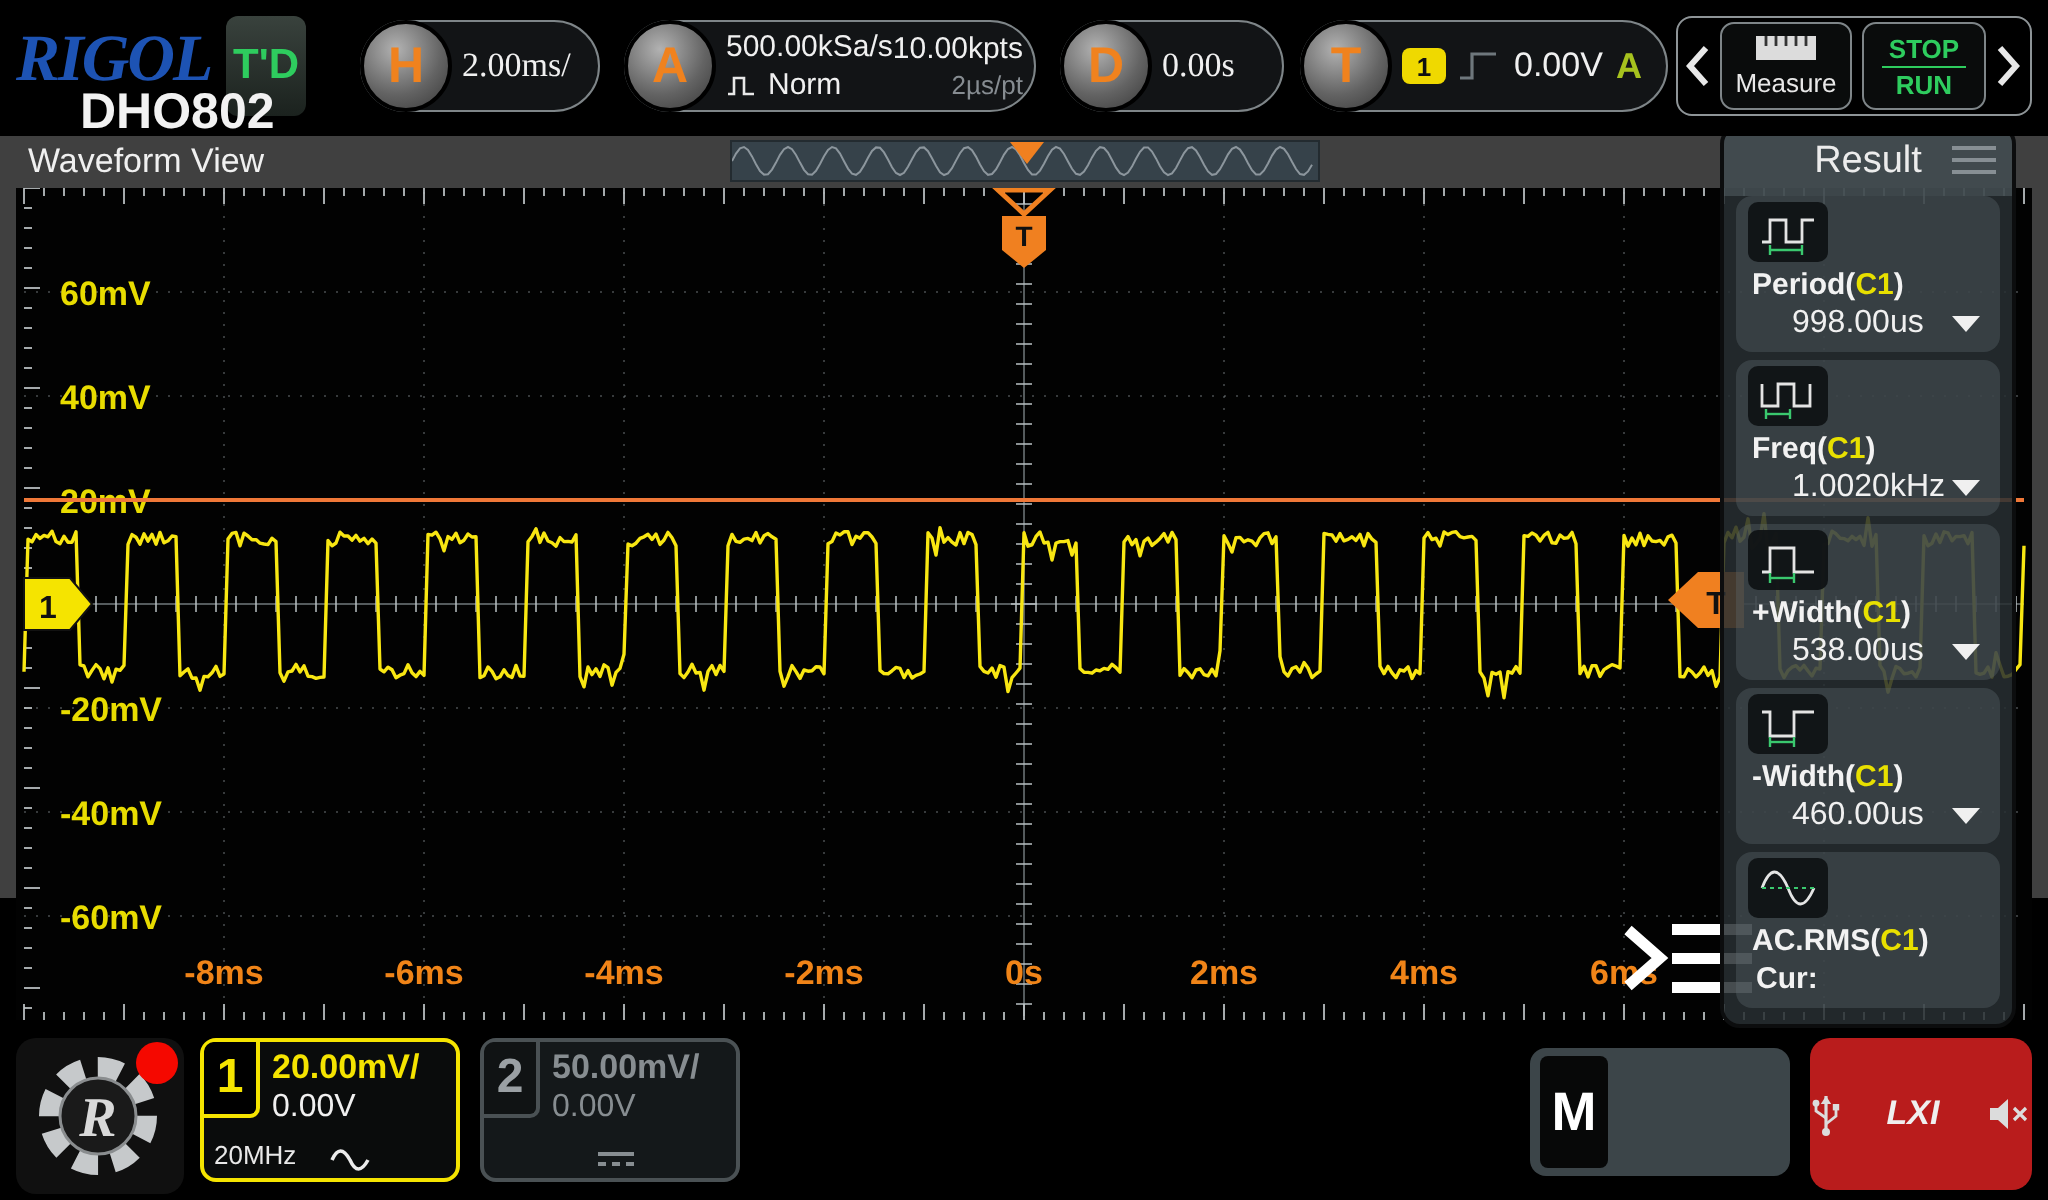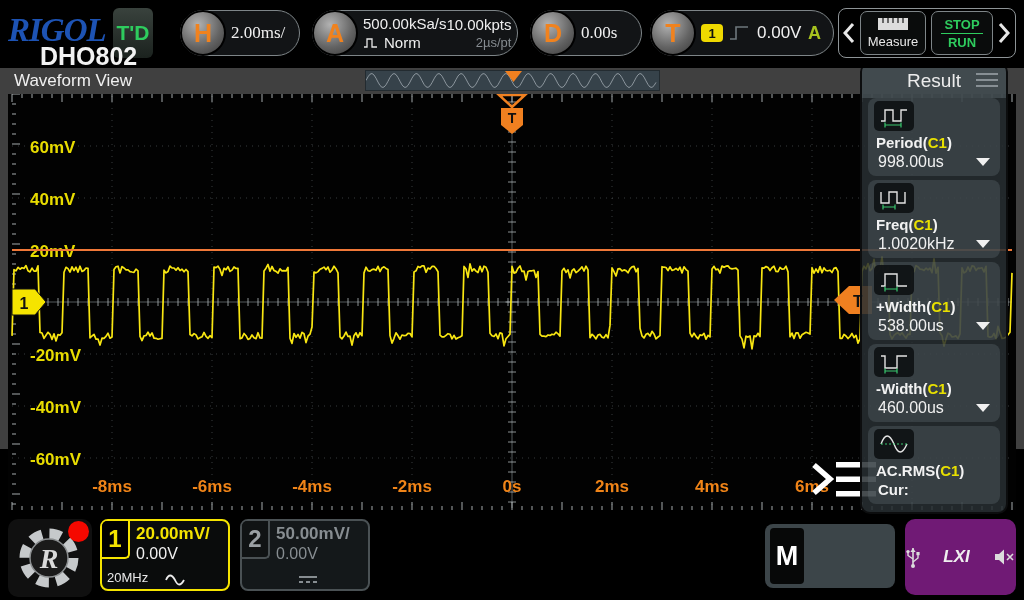--- a/index.html
+++ b/index.html
@@ -58,21 +58,21 @@
   .rtitle { text-align:center; line-height:34px; color:#ececec; font-size:19px; }
   .rburger { position:absolute; right:8px; top:9px; }
   .rburger div { width:22px; height:2px; background:#878f94; margin-bottom:4px; }
   .rcards { padding:0 6px; }
   .rcard { position:relative; height:78px; margin-bottom:4px; border-radius:8px;
     background:rgba(98,108,114,0.34); }
   .chip { position:absolute; left:6px; top:3px; width:40px; height:30px; border-radius:5px;
     background:rgba(14,17,19,0.92); display:flex; align-items:center; justify-content:center; }
   .rlabel { position:absolute; left:8px; top:36px; font-size:15px; font-weight:700; color:#f2f2f2; white-space:nowrap;}
   .rlabel .chan { color:#e8e000; }
-  .rvalue { position:absolute; left:10px; top:55px; font-size:16px; color:#f0f0f0; }
+  .rvalue { position:absolute; left:28px; top:55px; font-size:16px; color:#f0f0f0; }
   .rcur { position:absolute; left:10px; top:55px; font-size:15px; font-weight:700; color:#f2f2f2; }
   .caret { position:absolute; right:10px; top:60px; width:0; height:0;
     border-left:7px solid transparent; border-right:7px solid transparent; border-top:8px solid #f0f0f0; }
 
   
   .bottombar { position:absolute; left:0; top:515px; width:1024px; height:85px; background:#000; z-index:30; }
   .logotile { position:absolute; left:8px; top:4px; width:84px; height:78px; background:#101010; border-radius:10px; }
   .reddot { position:absolute; left:60px; top:2px; width:21px; height:21px; border-radius:50%; background:#f50800; }
   .chcard { position:absolute; top:4px; width:130px; height:72px; border-radius:8px; }
   .ch1 { left:100px; border:2px solid #f5e400; background:#0a0c0c; }
@@ -86,21 +86,21 @@
   .choffset { position:absolute; left:34px; top:24px; font-size:16px; }
   .ch1 .choffset { color:#f0f0f0; } .ch2 .choffset { color:#878d91; }
   .chbw { position:absolute; left:5px; top:49px; font-size:13px; color:#e8e8e8; }
   .cpl1 { position:absolute; left:62px; top:52px; } .cpl2 { position:absolute; left:54px; top:52px; }
   .mpanel { position:absolute; left:765px; top:9px; width:130px; height:64px; background:#3c4549; border-radius:8px; }
   .mtile { position:absolute; left:5px; top:4px; width:34px; height:56px; background:#070808; border-radius:4px;
     color:#fff; font-size:27px; font-weight:700; display:flex; align-items:center; justify-content:center; }
   .mgrid { position:absolute; left:44px; top:6px; display:grid; grid-template-columns:40px 40px; gap:2px; }
   .mbtn { width:40px; height:25px; background:#97a0a6; border-radius:3px; color:#fff; font-size:13px;
     font-weight:700; display:flex; align-items:center; justify-content:center; }
-  .statustile { position:absolute; left:905px; top:4px; width:111px; height:76px; background:#701a75;
+  .statustile { position:absolute; left:905px; top:4px; width:111px; height:76px; background:#b91c1c;
     border-radius:10px; display:flex; align-items:center; justify-content:center; gap:23px; }
   .lxi { color:#efefef; font:italic 700 17px "Liberation Sans",sans-serif; letter-spacing:0px; }
 </style>
 </head>
 <body>
 
 <div id="stage">
 
   <div class="topbar">
     <div class="logo">RIGOL</div>

